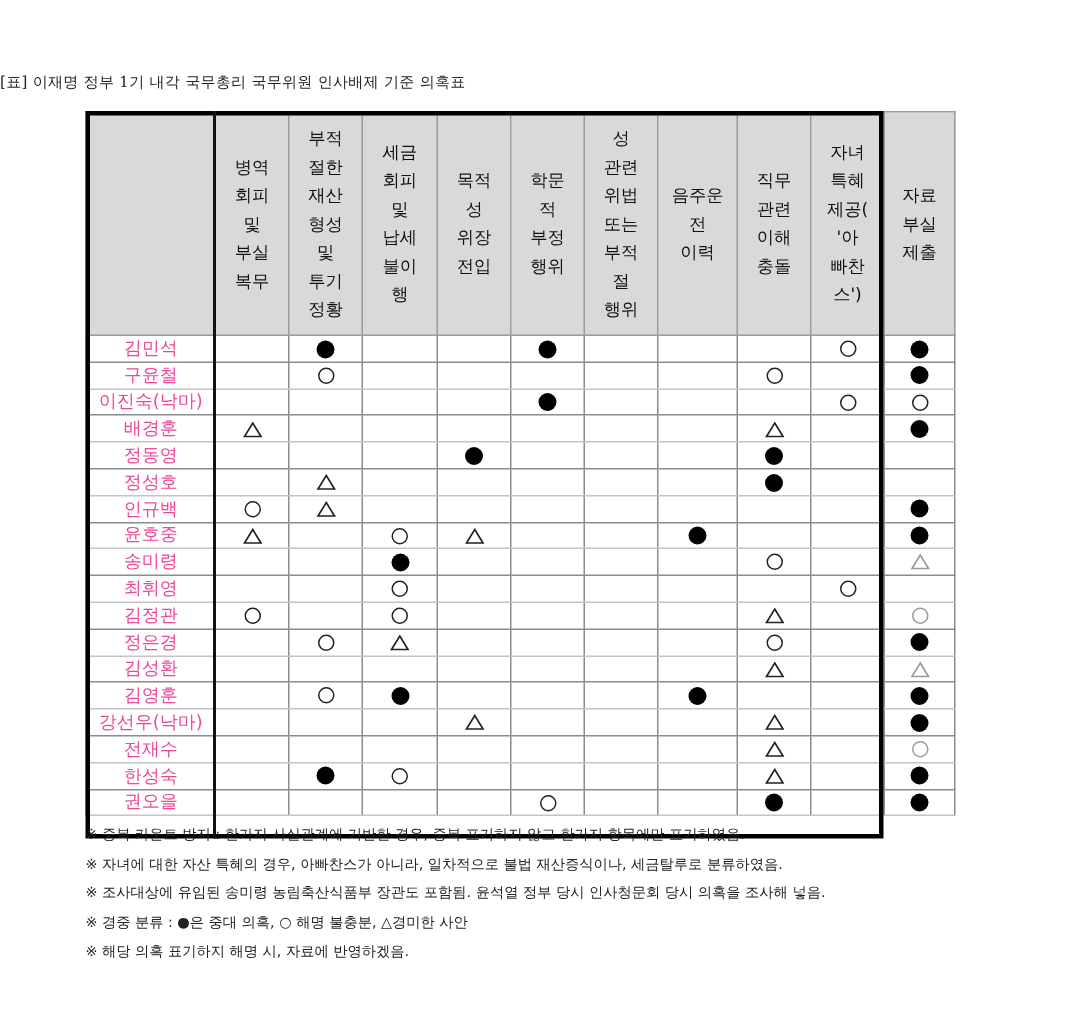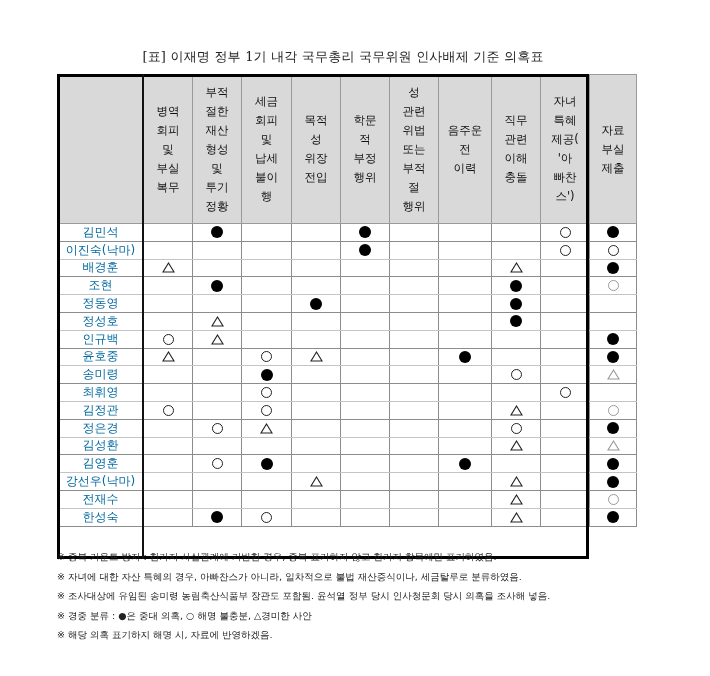--- a/index.html
+++ b/index.html
@@ -1,27 +1,27 @@
 <!DOCTYPE html>
 <html><head>
 <meta charset="utf-8">
 <style>
   html, body { margin: 0; padding: 0; background: #ffffff; }
   body { width: 710px; height: 676px; position: relative; overflow: hidden;
          font-family: "DejaVu Sans", "Liberation Sans", sans-serif; color: #111; }
-  .title { position: absolute; top: 48px; left: 0; width: 686px; text-align: center;
-           font-family: "DejaVu Serif", "Liberation Serif", serif; font-size: 13px; color: #222; letter-spacing: 0.2px; }
+  .title { position: absolute; top: 48px; left: 0; width: 686px; 
+           font-family: "DejaVu Serif", "Liberation Serif", serif; font-size: 10px; color: #222; letter-spacing: 0.2px; }
   .tbl-wrap { position: absolute; left: 57px; top: 74px; }
   table.grid { border-collapse: collapse; table-layout: fixed; }
   table.grid td, table.grid th { padding: 0; text-align: center; vertical-align: middle; }
   table.grid thead th { background: #d9d9d9; font-weight: normal; font-size: 11.5px; line-height: 19px;
                         border: 1px solid #9a9a9a; height: 148px; color: #111; }
   table.grid tbody td { height: 16.8px; font-size: 12px; border: 1px solid #8c8c8c; background: #fff; line-height: 15px; }
   table.grid tbody tr:nth-child(even) td { border-bottom-color: #c4c4c4; }
-  td.name { font-size: 12.5px; color: #0369a1; }
+  td.name { font-size: 12.5px; color: #ec4899; }
   .hdr-lines span { display: block; }
   
   .frame { position: absolute; left: 57px; top: 74px; width: 532px; height: 485px;
            border: 3px solid #000; box-sizing: border-box; pointer-events: none; }
   .name-divider { position: absolute; left: 142px; top: 74px; width: 2px; height: 485px; background: #111; pointer-events: none; }
   .mark { display: inline-block; vertical-align: middle; }
   .m-full { width: 12px; height: 12px; border-radius: 50%; background: #000; }
   .m-open { width: 11px; height: 11px; border-radius: 50%; border: 1.2px solid #222; box-sizing: border-box; }
   .m-open.light { border-color: #9a9a9a; }
   .tri { display: inline-block; width: 13px; height: 11px; vertical-align: middle; }
@@ -153,20 +153,33 @@
           <td></td>
           <td></td>
           <td><span class="mark m-full"></span></td>
           <td></td>
           <td></td>
           <td></td>
           <td><span class="mark m-open"></span></td>
           <td><span class="mark m-full"></span></td>
         </tr>
         <tr>
+          <td class="name">구윤철</td>
+          <td></td>
+          <td><span class="mark m-open"></span></td>
+          <td></td>
+          <td></td>
+          <td></td>
+          <td></td>
+          <td></td>
+          <td><span class="mark m-open"></span></td>
+          <td></td>
+          <td><span class="mark m-full"></span></td>
+        </tr>
+        <tr>
           <td class="name">이진숙(낙마)</td>
           <td></td>
           <td></td>
           <td></td>
           <td></td>
           <td><span class="mark m-full"></span></td>
           <td></td>
           <td></td>
           <td></td>
           <td><span class="mark m-open"></span></td>
@@ -183,224 +196,224 @@
           <td></td>
           <td></td>
           <td></td>
           <td><span class="tri"><svg width="13" height="11" viewBox="0 0 13 11">
                 <polygon points="6.5,1 12,10 1,10" fill="none" stroke="#222" stroke-width="1.1"></polygon>
               </svg></span></td>
           <td></td>
           <td><span class="mark m-full"></span></td>
         </tr>
         <tr>
-          <td class="name">조현</td>
-          <td></td>
-          <td><span class="mark m-full"></span></td>
-          <td></td>
-          <td></td>
-          <td></td>
-          <td></td>
-          <td></td>
-          <td><span class="mark m-full"></span></td>
+          <td class="name">정동영</td>
+          <td></td>
+          <td></td>
+          <td></td>
+          <td><span class="mark m-full"></span></td>
+          <td></td>
+          <td></td>
+          <td></td>
+          <td><span class="mark m-full"></span></td>
+          <td></td>
+          <td></td>
+        </tr>
+        <tr>
+          <td class="name">정성호</td>
+          <td></td>
+          <td><span class="tri"><svg width="13" height="11" viewBox="0 0 13 11">
+                <polygon points="6.5,1 12,10 1,10" fill="none" stroke="#222" stroke-width="1.1"></polygon>
+              </svg></span></td>
+          <td></td>
+          <td></td>
+          <td></td>
+          <td></td>
+          <td></td>
+          <td><span class="mark m-full"></span></td>
+          <td></td>
+          <td></td>
+        </tr>
+        <tr>
+          <td class="name">인규백</td>
+          <td><span class="mark m-open"></span></td>
+          <td><span class="tri"><svg width="13" height="11" viewBox="0 0 13 11">
+                <polygon points="6.5,1 12,10 1,10" fill="none" stroke="#222" stroke-width="1.1"></polygon>
+              </svg></span></td>
+          <td></td>
+          <td></td>
+          <td></td>
+          <td></td>
+          <td></td>
+          <td></td>
+          <td></td>
+          <td><span class="mark m-full"></span></td>
+        </tr>
+        <tr>
+          <td class="name">윤호중</td>
+          <td><span class="tri"><svg width="13" height="11" viewBox="0 0 13 11">
+                <polygon points="6.5,1 12,10 1,10" fill="none" stroke="#222" stroke-width="1.1"></polygon>
+              </svg></span></td>
+          <td></td>
+          <td><span class="mark m-open"></span></td>
+          <td><span class="tri"><svg width="13" height="11" viewBox="0 0 13 11">
+                <polygon points="6.5,1 12,10 1,10" fill="none" stroke="#222" stroke-width="1.1"></polygon>
+              </svg></span></td>
+          <td></td>
+          <td></td>
+          <td><span class="mark m-full"></span></td>
+          <td></td>
+          <td></td>
+          <td><span class="mark m-full"></span></td>
+        </tr>
+        <tr>
+          <td class="name">송미령</td>
+          <td></td>
+          <td></td>
+          <td><span class="mark m-full"></span></td>
+          <td></td>
+          <td></td>
+          <td></td>
+          <td></td>
+          <td><span class="mark m-open"></span></td>
+          <td></td>
+          <td><span class="tri"><svg width="13" height="11" viewBox="0 0 13 11">
+                <polygon points="6.5,1 12,10 1,10" fill="none" stroke="#9a9a9a" stroke-width="1.1"></polygon>
+              </svg></span></td>
+        </tr>
+        <tr>
+          <td class="name">최휘영</td>
+          <td></td>
+          <td></td>
+          <td><span class="mark m-open"></span></td>
+          <td></td>
+          <td></td>
+          <td></td>
+          <td></td>
+          <td></td>
+          <td><span class="mark m-open"></span></td>
+          <td></td>
+        </tr>
+        <tr>
+          <td class="name">김정관</td>
+          <td><span class="mark m-open"></span></td>
+          <td></td>
+          <td><span class="mark m-open"></span></td>
+          <td></td>
+          <td></td>
+          <td></td>
+          <td></td>
+          <td><span class="tri"><svg width="13" height="11" viewBox="0 0 13 11">
+                <polygon points="6.5,1 12,10 1,10" fill="none" stroke="#222" stroke-width="1.1"></polygon>
+              </svg></span></td>
           <td></td>
           <td><span class="mark m-open light"></span></td>
         </tr>
         <tr>
-          <td class="name">정동영</td>
-          <td></td>
-          <td></td>
-          <td></td>
-          <td><span class="mark m-full"></span></td>
-          <td></td>
-          <td></td>
-          <td></td>
-          <td><span class="mark m-full"></span></td>
-          <td></td>
-          <td></td>
-        </tr>
-        <tr>
-          <td class="name">정성호</td>
-          <td></td>
-          <td><span class="tri"><svg width="13" height="11" viewBox="0 0 13 11">
-                <polygon points="6.5,1 12,10 1,10" fill="none" stroke="#222" stroke-width="1.1"></polygon>
-              </svg></span></td>
-          <td></td>
-          <td></td>
-          <td></td>
-          <td></td>
-          <td></td>
-          <td><span class="mark m-full"></span></td>
-          <td></td>
-          <td></td>
-        </tr>
-        <tr>
-          <td class="name">인규백</td>
-          <td><span class="mark m-open"></span></td>
-          <td><span class="tri"><svg width="13" height="11" viewBox="0 0 13 11">
-                <polygon points="6.5,1 12,10 1,10" fill="none" stroke="#222" stroke-width="1.1"></polygon>
-              </svg></span></td>
-          <td></td>
-          <td></td>
-          <td></td>
-          <td></td>
-          <td></td>
-          <td></td>
-          <td></td>
-          <td><span class="mark m-full"></span></td>
-        </tr>
-        <tr>
-          <td class="name">윤호중</td>
-          <td><span class="tri"><svg width="13" height="11" viewBox="0 0 13 11">
-                <polygon points="6.5,1 12,10 1,10" fill="none" stroke="#222" stroke-width="1.1"></polygon>
-              </svg></span></td>
-          <td></td>
-          <td><span class="mark m-open"></span></td>
-          <td><span class="tri"><svg width="13" height="11" viewBox="0 0 13 11">
-                <polygon points="6.5,1 12,10 1,10" fill="none" stroke="#222" stroke-width="1.1"></polygon>
-              </svg></span></td>
-          <td></td>
-          <td></td>
-          <td><span class="mark m-full"></span></td>
-          <td></td>
-          <td></td>
-          <td><span class="mark m-full"></span></td>
-        </tr>
-        <tr>
-          <td class="name">송미령</td>
-          <td></td>
-          <td></td>
-          <td><span class="mark m-full"></span></td>
-          <td></td>
-          <td></td>
-          <td></td>
-          <td></td>
-          <td><span class="mark m-open"></span></td>
+          <td class="name">정은경</td>
+          <td></td>
+          <td><span class="mark m-open"></span></td>
+          <td><span class="tri"><svg width="13" height="11" viewBox="0 0 13 11">
+                <polygon points="6.5,1 12,10 1,10" fill="none" stroke="#222" stroke-width="1.1"></polygon>
+              </svg></span></td>
+          <td></td>
+          <td></td>
+          <td></td>
+          <td></td>
+          <td><span class="mark m-open"></span></td>
+          <td></td>
+          <td><span class="mark m-full"></span></td>
+        </tr>
+        <tr>
+          <td class="name">김성환</td>
+          <td></td>
+          <td></td>
+          <td></td>
+          <td></td>
+          <td></td>
+          <td></td>
+          <td></td>
+          <td><span class="tri"><svg width="13" height="11" viewBox="0 0 13 11">
+                <polygon points="6.5,1 12,10 1,10" fill="none" stroke="#222" stroke-width="1.1"></polygon>
+              </svg></span></td>
           <td></td>
           <td><span class="tri"><svg width="13" height="11" viewBox="0 0 13 11">
                 <polygon points="6.5,1 12,10 1,10" fill="none" stroke="#9a9a9a" stroke-width="1.1"></polygon>
               </svg></span></td>
         </tr>
         <tr>
-          <td class="name">최휘영</td>
-          <td></td>
-          <td></td>
-          <td><span class="mark m-open"></span></td>
-          <td></td>
-          <td></td>
-          <td></td>
-          <td></td>
-          <td></td>
-          <td><span class="mark m-open"></span></td>
-          <td></td>
-        </tr>
-        <tr>
-          <td class="name">김정관</td>
-          <td><span class="mark m-open"></span></td>
-          <td></td>
-          <td><span class="mark m-open"></span></td>
+          <td class="name">김영훈</td>
+          <td></td>
+          <td><span class="mark m-open"></span></td>
+          <td><span class="mark m-full"></span></td>
+          <td></td>
+          <td></td>
+          <td></td>
+          <td><span class="mark m-full"></span></td>
+          <td></td>
+          <td></td>
+          <td><span class="mark m-full"></span></td>
+        </tr>
+        <tr>
+          <td class="name">강선우(낙마)</td>
+          <td></td>
+          <td></td>
+          <td></td>
+          <td><span class="tri"><svg width="13" height="11" viewBox="0 0 13 11">
+                <polygon points="6.5,1 12,10 1,10" fill="none" stroke="#222" stroke-width="1.1"></polygon>
+              </svg></span></td>
+          <td></td>
+          <td></td>
+          <td></td>
+          <td><span class="tri"><svg width="13" height="11" viewBox="0 0 13 11">
+                <polygon points="6.5,1 12,10 1,10" fill="none" stroke="#222" stroke-width="1.1"></polygon>
+              </svg></span></td>
+          <td></td>
+          <td><span class="mark m-full"></span></td>
+        </tr>
+        <tr>
+          <td class="name">전재수</td>
+          <td></td>
+          <td></td>
+          <td></td>
           <td></td>
           <td></td>
           <td></td>
           <td></td>
           <td><span class="tri"><svg width="13" height="11" viewBox="0 0 13 11">
                 <polygon points="6.5,1 12,10 1,10" fill="none" stroke="#222" stroke-width="1.1"></polygon>
               </svg></span></td>
           <td></td>
           <td><span class="mark m-open light"></span></td>
         </tr>
         <tr>
-          <td class="name">정은경</td>
-          <td></td>
-          <td><span class="mark m-open"></span></td>
-          <td><span class="tri"><svg width="13" height="11" viewBox="0 0 13 11">
-                <polygon points="6.5,1 12,10 1,10" fill="none" stroke="#222" stroke-width="1.1"></polygon>
-              </svg></span></td>
-          <td></td>
-          <td></td>
-          <td></td>
-          <td></td>
-          <td><span class="mark m-open"></span></td>
-          <td></td>
-          <td><span class="mark m-full"></span></td>
-        </tr>
-        <tr>
-          <td class="name">김성환</td>
-          <td></td>
-          <td></td>
-          <td></td>
-          <td></td>
-          <td></td>
-          <td></td>
-          <td></td>
-          <td><span class="tri"><svg width="13" height="11" viewBox="0 0 13 11">
-                <polygon points="6.5,1 12,10 1,10" fill="none" stroke="#222" stroke-width="1.1"></polygon>
-              </svg></span></td>
-          <td></td>
-          <td><span class="tri"><svg width="13" height="11" viewBox="0 0 13 11">
-                <polygon points="6.5,1 12,10 1,10" fill="none" stroke="#9a9a9a" stroke-width="1.1"></polygon>
-              </svg></span></td>
-        </tr>
-        <tr>
-          <td class="name">김영훈</td>
-          <td></td>
-          <td><span class="mark m-open"></span></td>
-          <td><span class="mark m-full"></span></td>
-          <td></td>
-          <td></td>
-          <td></td>
-          <td><span class="mark m-full"></span></td>
-          <td></td>
-          <td></td>
-          <td><span class="mark m-full"></span></td>
-        </tr>
-        <tr>
-          <td class="name">강선우(낙마)</td>
-          <td></td>
-          <td></td>
-          <td></td>
-          <td><span class="tri"><svg width="13" height="11" viewBox="0 0 13 11">
-                <polygon points="6.5,1 12,10 1,10" fill="none" stroke="#222" stroke-width="1.1"></polygon>
-              </svg></span></td>
-          <td></td>
-          <td></td>
-          <td></td>
-          <td><span class="tri"><svg width="13" height="11" viewBox="0 0 13 11">
-                <polygon points="6.5,1 12,10 1,10" fill="none" stroke="#222" stroke-width="1.1"></polygon>
-              </svg></span></td>
-          <td></td>
-          <td><span class="mark m-full"></span></td>
-        </tr>
-        <tr>
-          <td class="name">전재수</td>
-          <td></td>
-          <td></td>
-          <td></td>
-          <td></td>
-          <td></td>
-          <td></td>
-          <td></td>
-          <td><span class="tri"><svg width="13" height="11" viewBox="0 0 13 11">
-                <polygon points="6.5,1 12,10 1,10" fill="none" stroke="#222" stroke-width="1.1"></polygon>
-              </svg></span></td>
-          <td></td>
-          <td><span class="mark m-open light"></span></td>
-        </tr>
-        <tr>
           <td class="name">한성숙</td>
           <td></td>
           <td><span class="mark m-full"></span></td>
           <td><span class="mark m-open"></span></td>
           <td></td>
           <td></td>
           <td></td>
           <td></td>
           <td><span class="tri"><svg width="13" height="11" viewBox="0 0 13 11">
                 <polygon points="6.5,1 12,10 1,10" fill="none" stroke="#222" stroke-width="1.1"></polygon>
               </svg></span></td>
+          <td></td>
+          <td><span class="mark m-full"></span></td>
+        </tr>
+        <tr>
+          <td class="name">권오을</td>
+          <td></td>
+          <td></td>
+          <td></td>
+          <td></td>
+          <td><span class="mark m-open"></span></td>
+          <td></td>
+          <td></td>
+          <td><span class="mark m-full"></span></td>
           <td></td>
           <td><span class="mark m-full"></span></td>
         </tr>
       </tbody>
   </table>
 </div>
 <div class="frame"></div>
 <div class="name-divider"></div>
 
 <div class="notes" id="notes">

